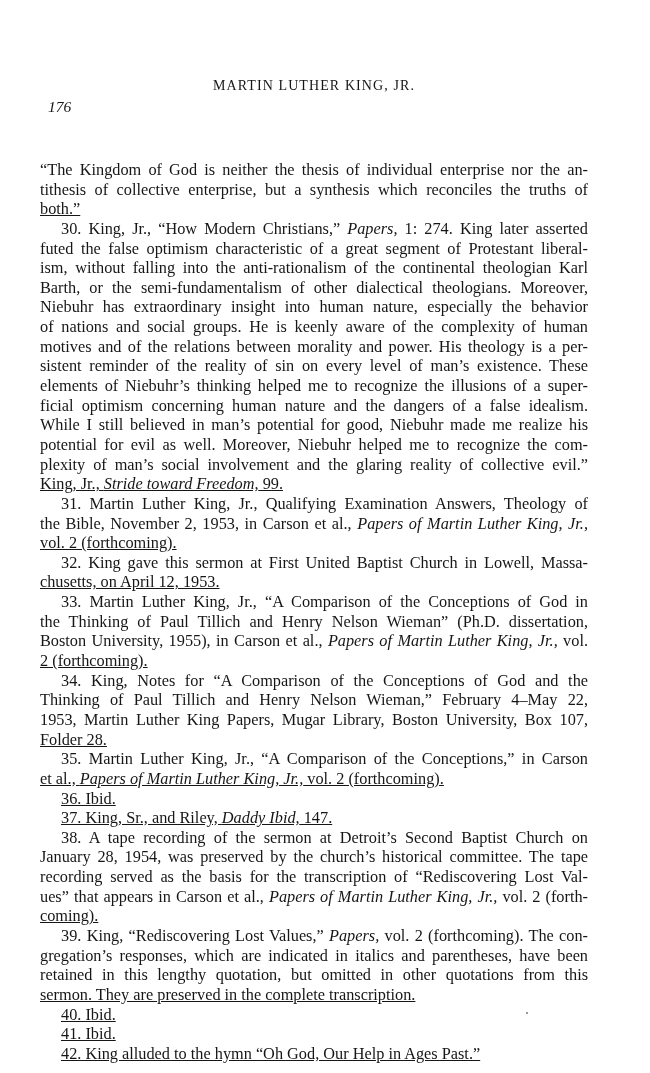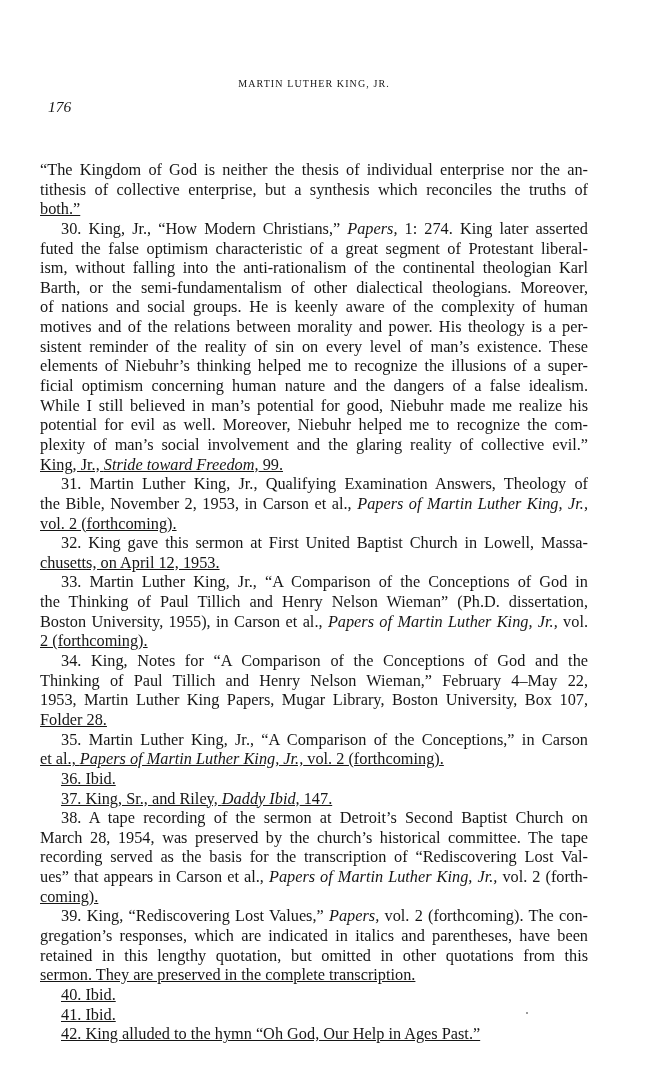--- a/index.html
+++ b/index.html
@@ -35,21 +35,21 @@
       font-style: italic;
       font-size: 15.5px;
       margin-top: 20px;
     }
     .header-title {
       position: absolute;
       left: 0;
       width: 548px;
       top: 0;
       text-align: center;
-      font-size: 10px;
+      font-size: 14px;
       letter-spacing: 1.1px;
     }
     .body-text {
       position: absolute;
       top: 160px;
       left: 0;
       width: 548px;
       font-size: 16.3px;
       line-height: 19.65px;
     }
@@ -99,20 +99,21 @@
       <span class="line">“The Kingdom of God is neither the thesis of individual enterprise nor the an-</span>
       <span class="line">tithesis of collective enterprise, but a synthesis which reconciles the truths of</span>
       <span class="line last">both.”</span>
     </div>
     <div id="notes-container">
         <div class="note">
           <span class="line indent justified"><span>30. King, Jr., “How Modern Christians,” </span><i>Papers,</i><span> 1: 274. King later asserted</span></span>
           <span class="line"><span>futed the false optimism characteristic of a great segment of Protestant liberal-</span></span>
           <span class="line"><span>ism, without falling into the anti-rationalism of the continental theologian Karl</span></span>
           <span class="line"><span>Barth, or the semi-fundamentalism of other dialectical theologians. Moreover,</span></span>
+          <span class="line"><span>Niebuhr has extraordinary insight into human nature, especially the behavior</span></span>
           <span class="line"><span>of nations and social groups. He is keenly aware of the complexity of human</span></span>
           <span class="line"><span>motives and of the relations between morality and power. His theology is a per-</span></span>
           <span class="line"><span>sistent reminder of the reality of sin on every level of man’s existence. These</span></span>
           <span class="line"><span>elements of Niebuhr’s thinking helped me to recognize the illusions of a super-</span></span>
           <span class="line"><span>ficial optimism concerning human nature and the dangers of a false idealism.</span></span>
           <span class="line"><span>While I still believed in man’s potential for good, Niebuhr made me realize his</span></span>
           <span class="line"><span>potential for evil as well. Moreover, Niebuhr helped me to recognize the com-</span></span>
           <span class="line"><span>plexity of man’s social involvement and the glaring reality of collective evil.”</span></span>
           <span class="line last"><span>King, Jr., </span><i>Stride toward Freedom,</i><span> 99.</span></span>
         </div>
@@ -142,21 +143,21 @@
           <span class="line last"><span>et al., </span><i>Papers of Martin Luther King, Jr.,</i><span> vol. 2 (forthcoming).</span></span>
         </div>
         <div class="note">
           <span class="line indent last"><span>36. Ibid.</span></span>
         </div>
         <div class="note">
           <span class="line indent last"><span>37. King, Sr., and Riley, </span><i>Daddy Ibid,</i><span> 147.</span></span>
         </div>
         <div class="note">
           <span class="line indent justified"><span>38. A tape recording of the sermon at Detroit’s Second Baptist Church on</span></span>
-          <span class="line"><span>March 28, 1954, was preserved by the church’s historical committee. The tape</span></span>
+          <span class="line"><span>January 28, 1954, was preserved by the church’s historical committee. The tape</span></span>
           <span class="line"><span>recording served as the basis for the transcription of “Rediscovering Lost Val-</span></span>
           <span class="line"><span>ues” that appears in Carson et al., </span><i>Papers of Martin Luther King, Jr.,</i><span> vol. 2 (forth-</span></span>
           <span class="line last"><span>coming).</span></span>
         </div>
         <div class="note">
           <span class="line indent justified"><span>39. King, “Rediscovering Lost Values,” </span><i>Papers,</i><span> vol. 2 (forthcoming). The con-</span></span>
           <span class="line"><span>gregation’s responses, which are indicated in italics and parentheses, have been</span></span>
           <span class="line"><span>retained in this lengthy quotation, but omitted in other quotations from this</span></span>
           <span class="line last"><span>sermon. They are preserved in the complete transcription.</span></span>
         </div>

